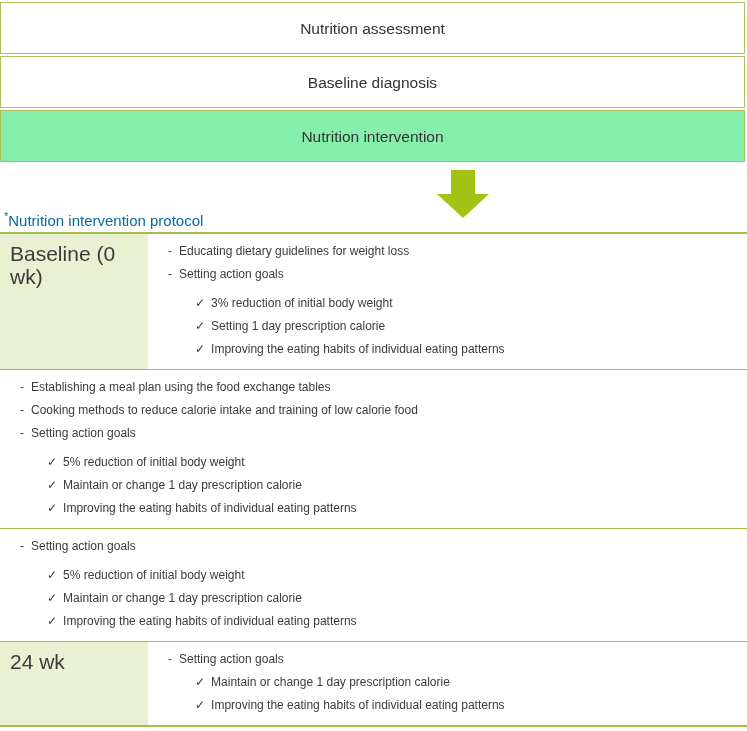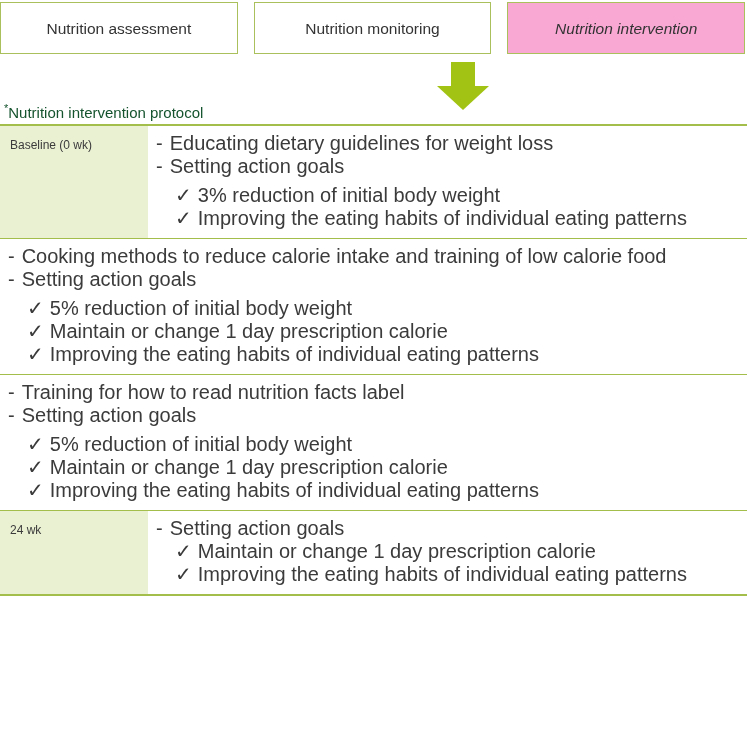--- a/index.html
+++ b/index.html
@@ -8,38 +8,39 @@
     width: 747px;
     font-family: "Liberation Sans", sans-serif;
     color: #3b3b3b;
     -webkit-font-smoothing: antialiased;
   }
   .page { width: 747px; }
 
   
   .tabs {
     display: flex;
-    gap: 16px;
+    gap: 2px;
     padding: 2px 2px 0 0;
+    flex-direction: column;
   }
   .tab {
     flex: 1 1 0;
     border: 1.5px solid #a9c05c;
     background: #ffffff;
     min-height: 52px;
     display: flex;
     align-items: center;
     justify-content: center;
     text-align: center;
     font-size: 15.5px;
     line-height: 19px;
     color: #333333;
     padding: 3px 10px;
   }
-  .tab.selected { background: #f9a8d4; font-style: italic; }
+  .tab.selected { background: #86efac; }
 
   
   .mid { position: relative; height: 70px; }
   .arrow {
     position: absolute;
     left: 437px;
     top: 8px;
     width: 52px;
     height: 48px;
   }
@@ -55,72 +56,72 @@
     width: 0; height: 0;
     border-left: 26px solid transparent;
     border-right: 26px solid transparent;
     border-top: 24px solid #a2c313;
   }
   .footnote {
     position: absolute;
     left: 4px;
     bottom: 3px;
     font-size: 15px;
-    color: #14532d;
+    color: #0369a1;
   }
   .footnote sup { font-size: 11px; }
 
   
   .ptable {
     border-top: 2px solid #a4be4b;
     border-bottom: 2px solid #a4be4b;
   }
   .trow {
     display: flex;
     border-bottom: 1.5px solid #a4be4b;
   }
   .trow:last-child { border-bottom: none; }
   .tlabel {
     flex: 0 0 148px;
     width: 148px;
     background: #eaf1d3;
     padding: 8px 19px 0 10px;
-    font-size: 12px;
+    font-size: 21px;
     line-height: 23px;
   }
   .tcontent {
     flex: 1 1 auto;
-    padding: 6px 10px 8px 8px;
-    font-size: 20px;
+    padding: 6px 10px 8px 20px;
+    font-size: 12px;
     line-height: 23px;
   }
   .item {
     padding-left: 13px;
     text-indent: -13px;
   }
   .item .marker { margin-right: 7px; }
   .item.check {
-    margin-left: 19px;
+    margin-left: 27px;
     padding-left: 17px;
     text-indent: -17px;
   }
   .item.check .marker { margin-right: 6px; }
   .item.gap { margin-top: 6px; }
 </style>
 </head>
 <body>
 
 <div class="page">
 
   <div class="tabs" id="tabs">
       <div class="tab">
         <span>Nutrition assessment</span>
       </div>
       <div class="tab">
-        <span>Nutrition monitoring</span>
+        <span>Baseline diagnosis</span>
       </div>
       <div class="tab selected">
         <span>Nutrition intervention</span>
       </div>
     </div>
 
   <div class="mid">
     <div class="arrow">
       <div class="arrow-stem"></div>
       <div class="arrow-head"></div>
@@ -130,35 +131,36 @@
     </div>
   </div>
 
   <div class="ptable" id="ptable">
       <div class="trow">
         <div class="tlabel">Baseline (0 wk)</div>
         <div class="tcontent">
           <div class="item dash"><span class="marker">-</span><span>Educating dietary guidelines for weight loss</span></div>
           <div class="item dash"><span class="marker">-</span><span>Setting action goals</span></div>
           <div class="item check gap"><span class="marker">✓</span><span>3% reduction of initial body weight</span></div>
+          <div class="item check"><span class="marker">✓</span><span>Setting 1 day prescription calorie</span></div>
           <div class="item check"><span class="marker">✓</span><span>Improving the eating habits of individual eating patterns</span></div>
         </div>
       </div>
       <div class="trow">
         <div class="tcontent">
+          <div class="item dash"><span class="marker">-</span><span>Establishing a meal plan using the food exchange tables</span></div>
           <div class="item dash"><span class="marker">-</span><span>Cooking methods to reduce calorie intake and training of low calorie food</span></div>
           <div class="item dash"><span class="marker">-</span><span>Setting action goals</span></div>
           <div class="item check gap"><span class="marker">✓</span><span>5% reduction of initial body weight</span></div>
           <div class="item check"><span class="marker">✓</span><span>Maintain or change 1 day prescription calorie</span></div>
           <div class="item check"><span class="marker">✓</span><span>Improving the eating habits of individual eating patterns</span></div>
         </div>
       </div>
       <div class="trow">
         <div class="tcontent">
-          <div class="item dash"><span class="marker">-</span><span>Training for how to read nutrition facts label</span></div>
           <div class="item dash"><span class="marker">-</span><span>Setting action goals</span></div>
           <div class="item check gap"><span class="marker">✓</span><span>5% reduction of initial body weight</span></div>
           <div class="item check"><span class="marker">✓</span><span>Maintain or change 1 day prescription calorie</span></div>
           <div class="item check"><span class="marker">✓</span><span>Improving the eating habits of individual eating patterns</span></div>
         </div>
       </div>
       <div class="trow">
         <div class="tlabel">24 wk</div>
         <div class="tcontent">
           <div class="item dash"><span class="marker">-</span><span>Setting action goals</span></div>

